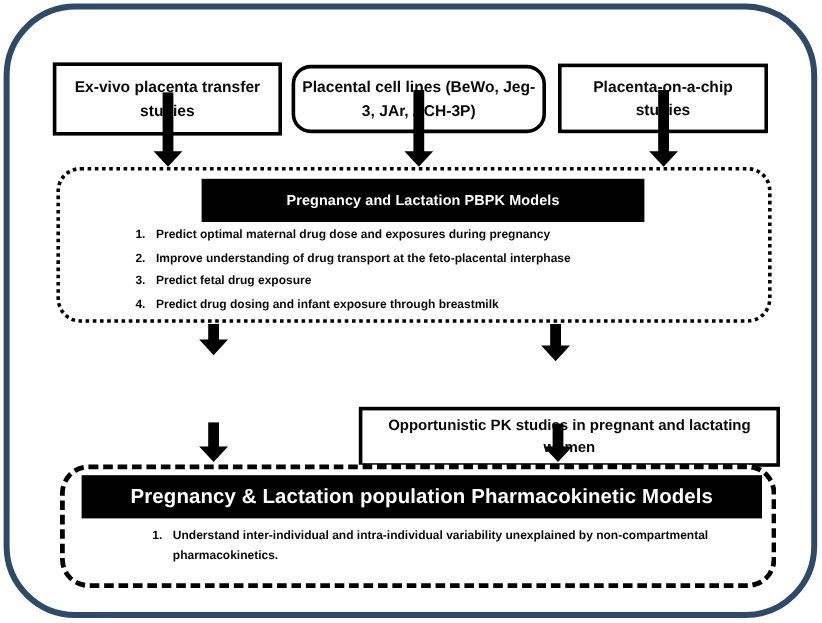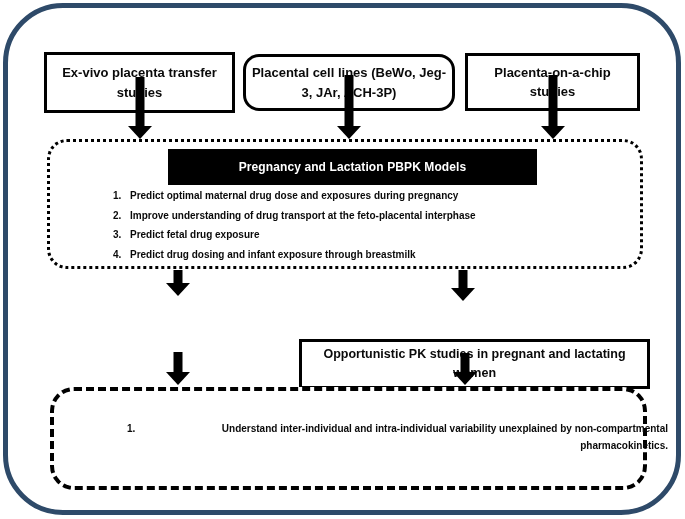--- a/index.html
+++ b/index.html
@@ -147,17 +147,20 @@
   <div class="arrow" style="left:166px; top:352px; width:24px; height:33px;">
     <div class="arrow-stem"></div>
     <div class="arrow-head"></div>
   </div>
   <div class="arrow" style="left:453px; top:353px; width:24px; height:32px;">
     <div class="arrow-stem"></div>
     <div class="arrow-head"></div>
   </div>
 
   <div class="dashed-panel" style="left:50px; top:387px; width:597px; height:103px;"></div>
-  <ol class="goal-list single" style="left:112px; top:420px; width:530px;text-align:right;">
+  <div class="header-bar" style="left:68px; top:396px; width:567px; height:36px; font-size:17px;">
+    <span>Pregnancy &amp; Lactation population Pharmacokinetic Models</span>
+  </div>
+  <ol class="goal-list single" style="left:112px; top:438px; width:530px;">
     <li>Understand inter-individual and intra-individual variability unexplained by non-compartmental pharmacokinetics.</li>
   </ol>
 
 </div>
 
 </body></html>

